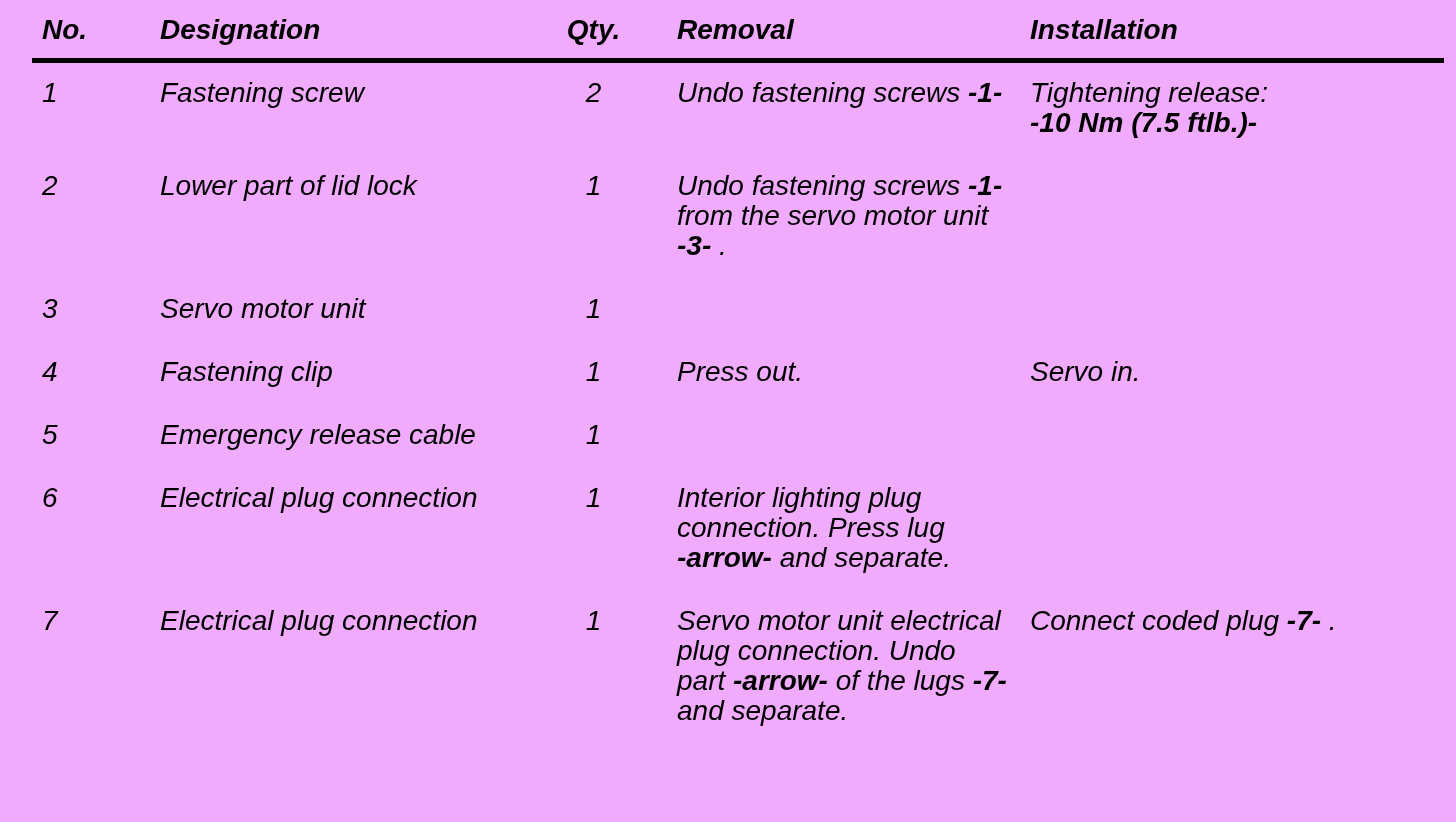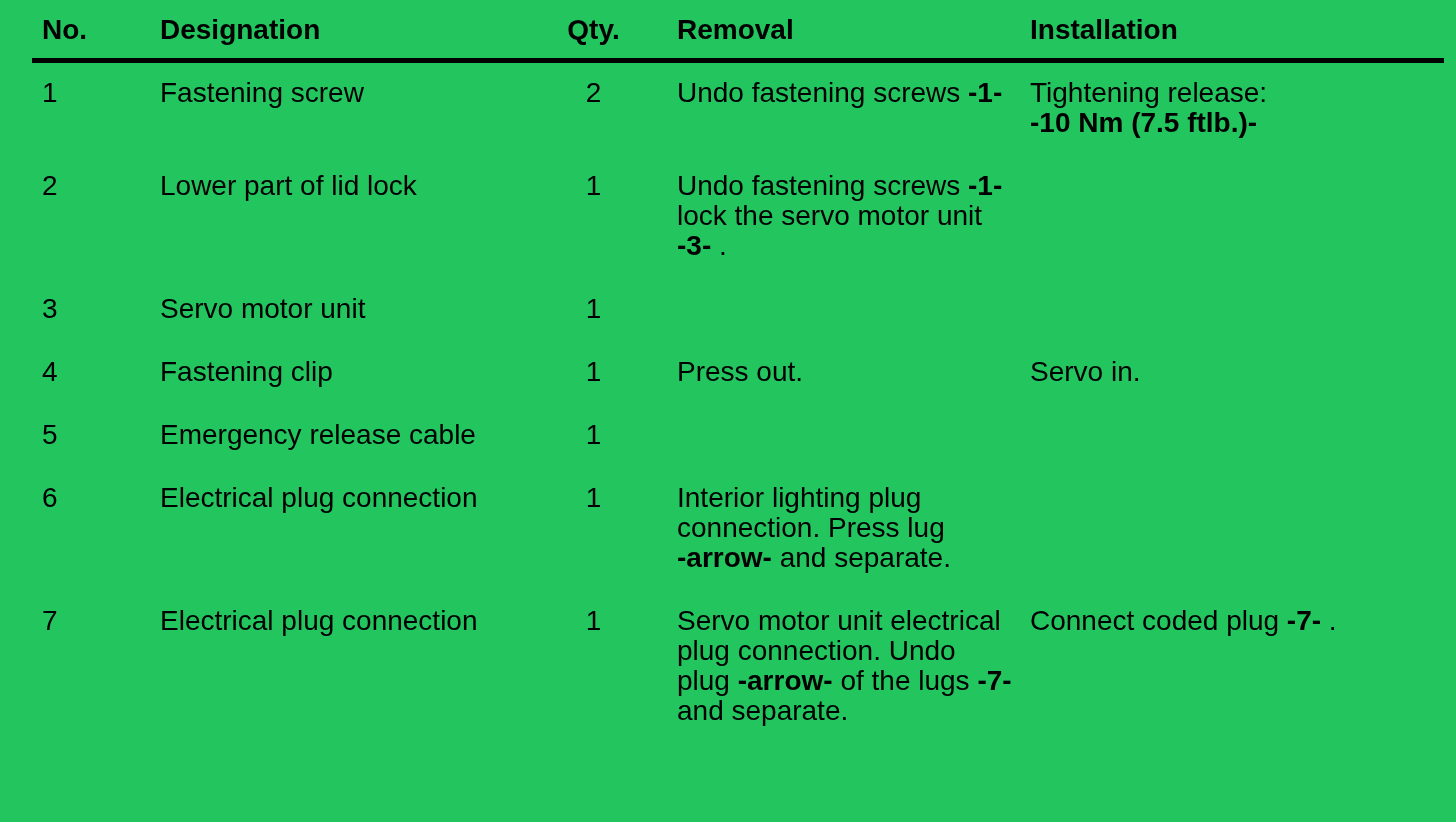--- a/index.html
+++ b/index.html
@@ -8,22 +8,23 @@
     padding: 0;
     background: #ffffff;
     color: #000000;
     font-family: "Liberation Sans", sans-serif;
     font-size: 28px;
     line-height: 30px;
   }
   .page {
     width: 1456px;
     height: 822px;
-    background: #22c55e;
+    background: #f0abfc;
     overflow: hidden;
+    font-style: italic;
   }
   table.parts {
     border-collapse: collapse;
     table-layout: fixed;
     margin: 15px 0 0 32px;
     width: 1412px;
   }
   th {
     text-align: left;
     font-weight: bold;
@@ -81,21 +82,21 @@
             <div class="line"><span>Tightening release:</span></div>
             <div class="line"><span class="b">-10 Nm (7.5 ftlb.)-</span></div>
           </td>
         </tr>
         <tr>
           <td class="col-no"><span class="cellval">2</span></td>
           <td class="col-designation"><span class="cellval">Lower part of lid lock</span></td>
           <td class="col-qty"><span class="cellval">1</span></td>
           <td class="col-removal">
             <div class="line"><span>Undo fastening screws </span><span class="b">-1-</span></div>
-            <div class="line"><span>lock the servo motor unit</span></div>
+            <div class="line"><span>from the servo motor unit</span></div>
             <div class="line"><span class="b">-3-</span><span> .</span></div>
           </td>
           <td class="col-installation"></td>
         </tr>
         <tr>
           <td class="col-no"><span class="cellval">3</span></td>
           <td class="col-designation"><span class="cellval">Servo motor unit</span></td>
           <td class="col-qty"><span class="cellval">1</span></td>
           <td class="col-removal"></td>
           <td class="col-installation"></td>
@@ -129,21 +130,21 @@
           </td>
           <td class="col-installation"></td>
         </tr>
         <tr>
           <td class="col-no"><span class="cellval">7</span></td>
           <td class="col-designation"><span class="cellval">Electrical plug connection</span></td>
           <td class="col-qty"><span class="cellval">1</span></td>
           <td class="col-removal">
             <div class="line"><span>Servo motor unit electrical</span></div>
             <div class="line"><span>plug connection. Undo</span></div>
-            <div class="line"><span>plug </span><span class="b">-arrow-</span><span> of the lugs </span><span class="b">-7-</span></div>
+            <div class="line"><span>part </span><span class="b">-arrow-</span><span> of the lugs </span><span class="b">-7-</span></div>
             <div class="line"><span>and separate.</span></div>
           </td>
           <td class="col-installation">
             <div class="line"><span>Connect coded plug </span><span class="b">-7-</span><span> .</span></div>
           </td>
         </tr>
       </tbody>
   </table>
 </div>
 

